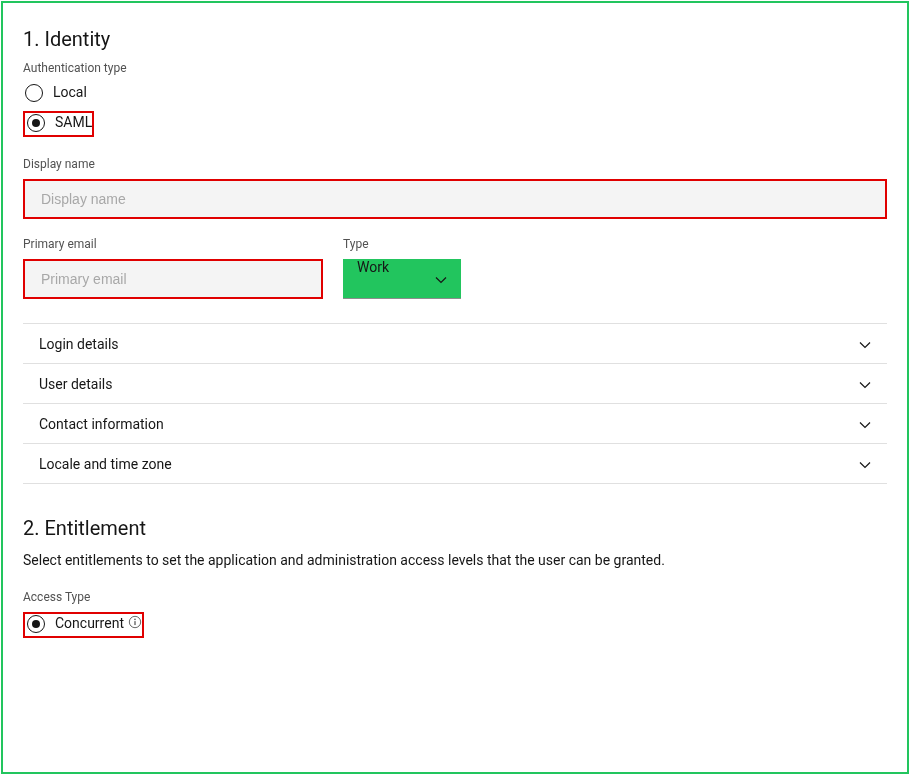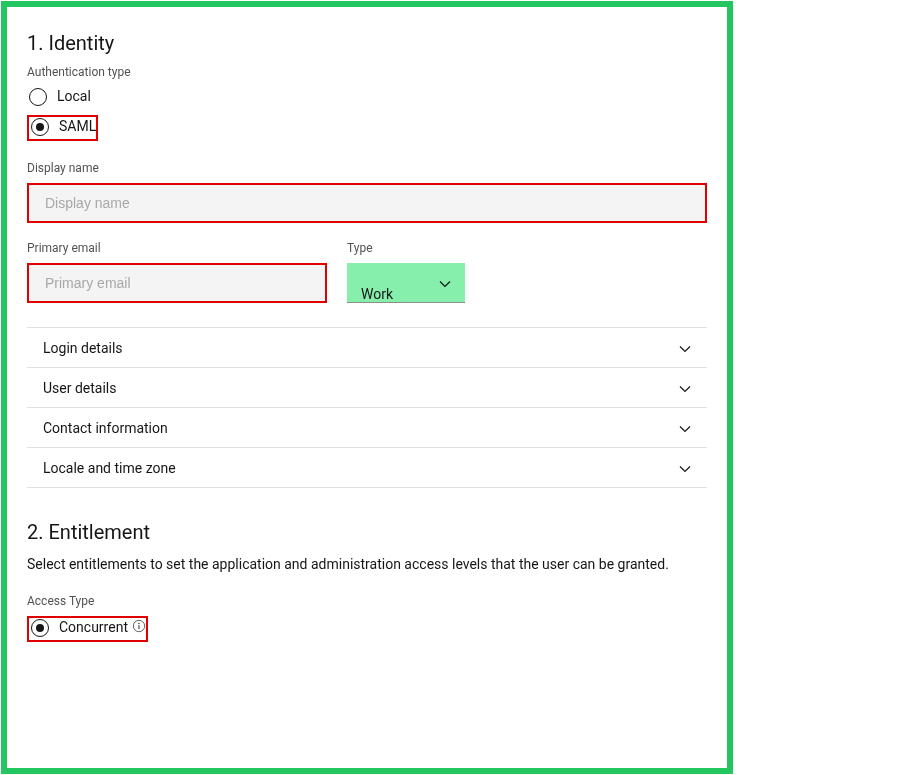--- a/index.html
+++ b/index.html
@@ -7,22 +7,22 @@
       margin: 0;
       padding: 0;
     }
     body {
       font-family: -apple-system, BlinkMacSystemFont, "Segoe UI", Roboto, Helvetica, Arial, sans-serif;
       background: #fff;
       color: #161616;
       font-size: 14px;
     }
     .container {
-      border: 6px solid #22c55e;
-      width: 732px;
+      border: 2px solid #22c55e;
+      width: 908px;
       height: 773px;
       margin: 1px;
       padding: 16px 20px 20px 20px;
       overflow: hidden;
     }
     h2.section-title {
       font-size: 20px;
       font-weight: 400;
       color: #161616;
       margin: 8px 0 10px 0;
@@ -99,24 +99,24 @@
       color: #a8a8a8;
     }
     .text-input.hl {
       border: 2px solid #e00000;
       border-bottom: 2px solid #e00000;
     }
     .select-wrap {
       position: relative;
       width: 100%;
       height: 40px;
-      background: #86efac;
+      background: #22c55e;
       border-bottom: 1px solid #8d8d8d;
       display: flex;
-      align-items: flex-end;
+      align-items: flex-start;
       padding: 0 14px;
       cursor: pointer;
     }
     .select-wrap .chev {
       position: absolute;
       right: 14px;
       top: 50%;
       transform: translateY(-50%);
     }
     .email-row {

